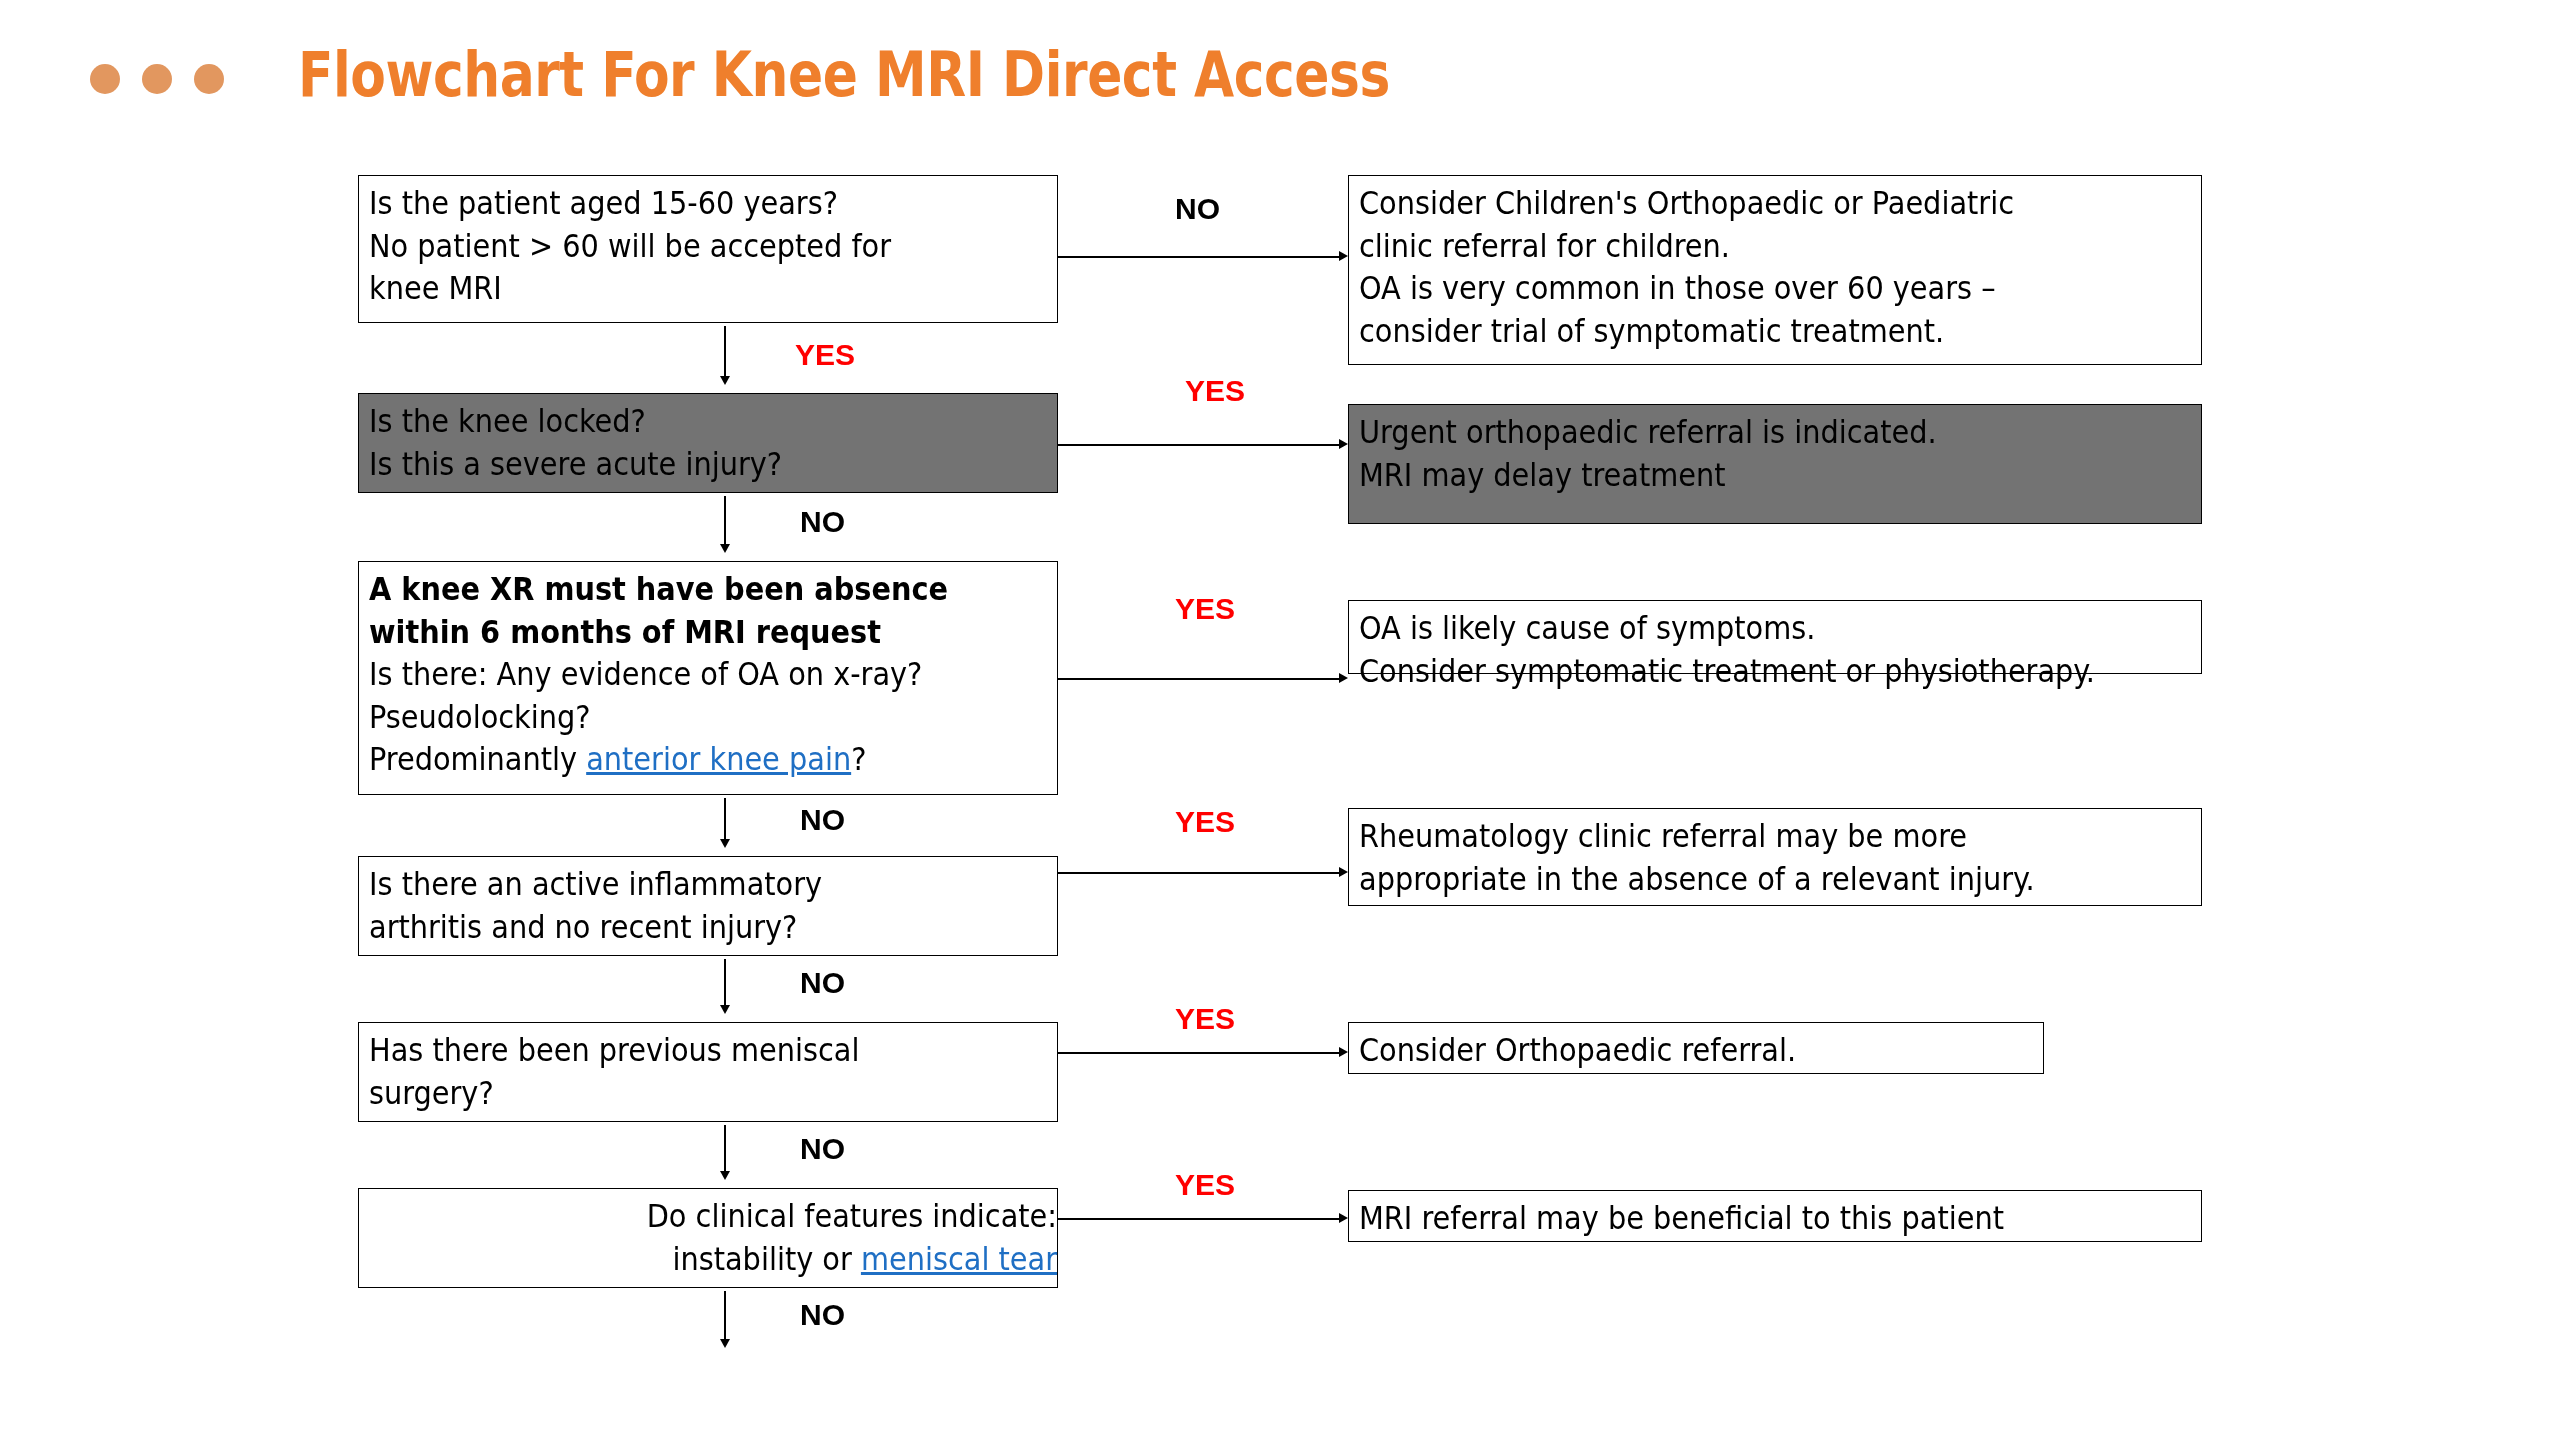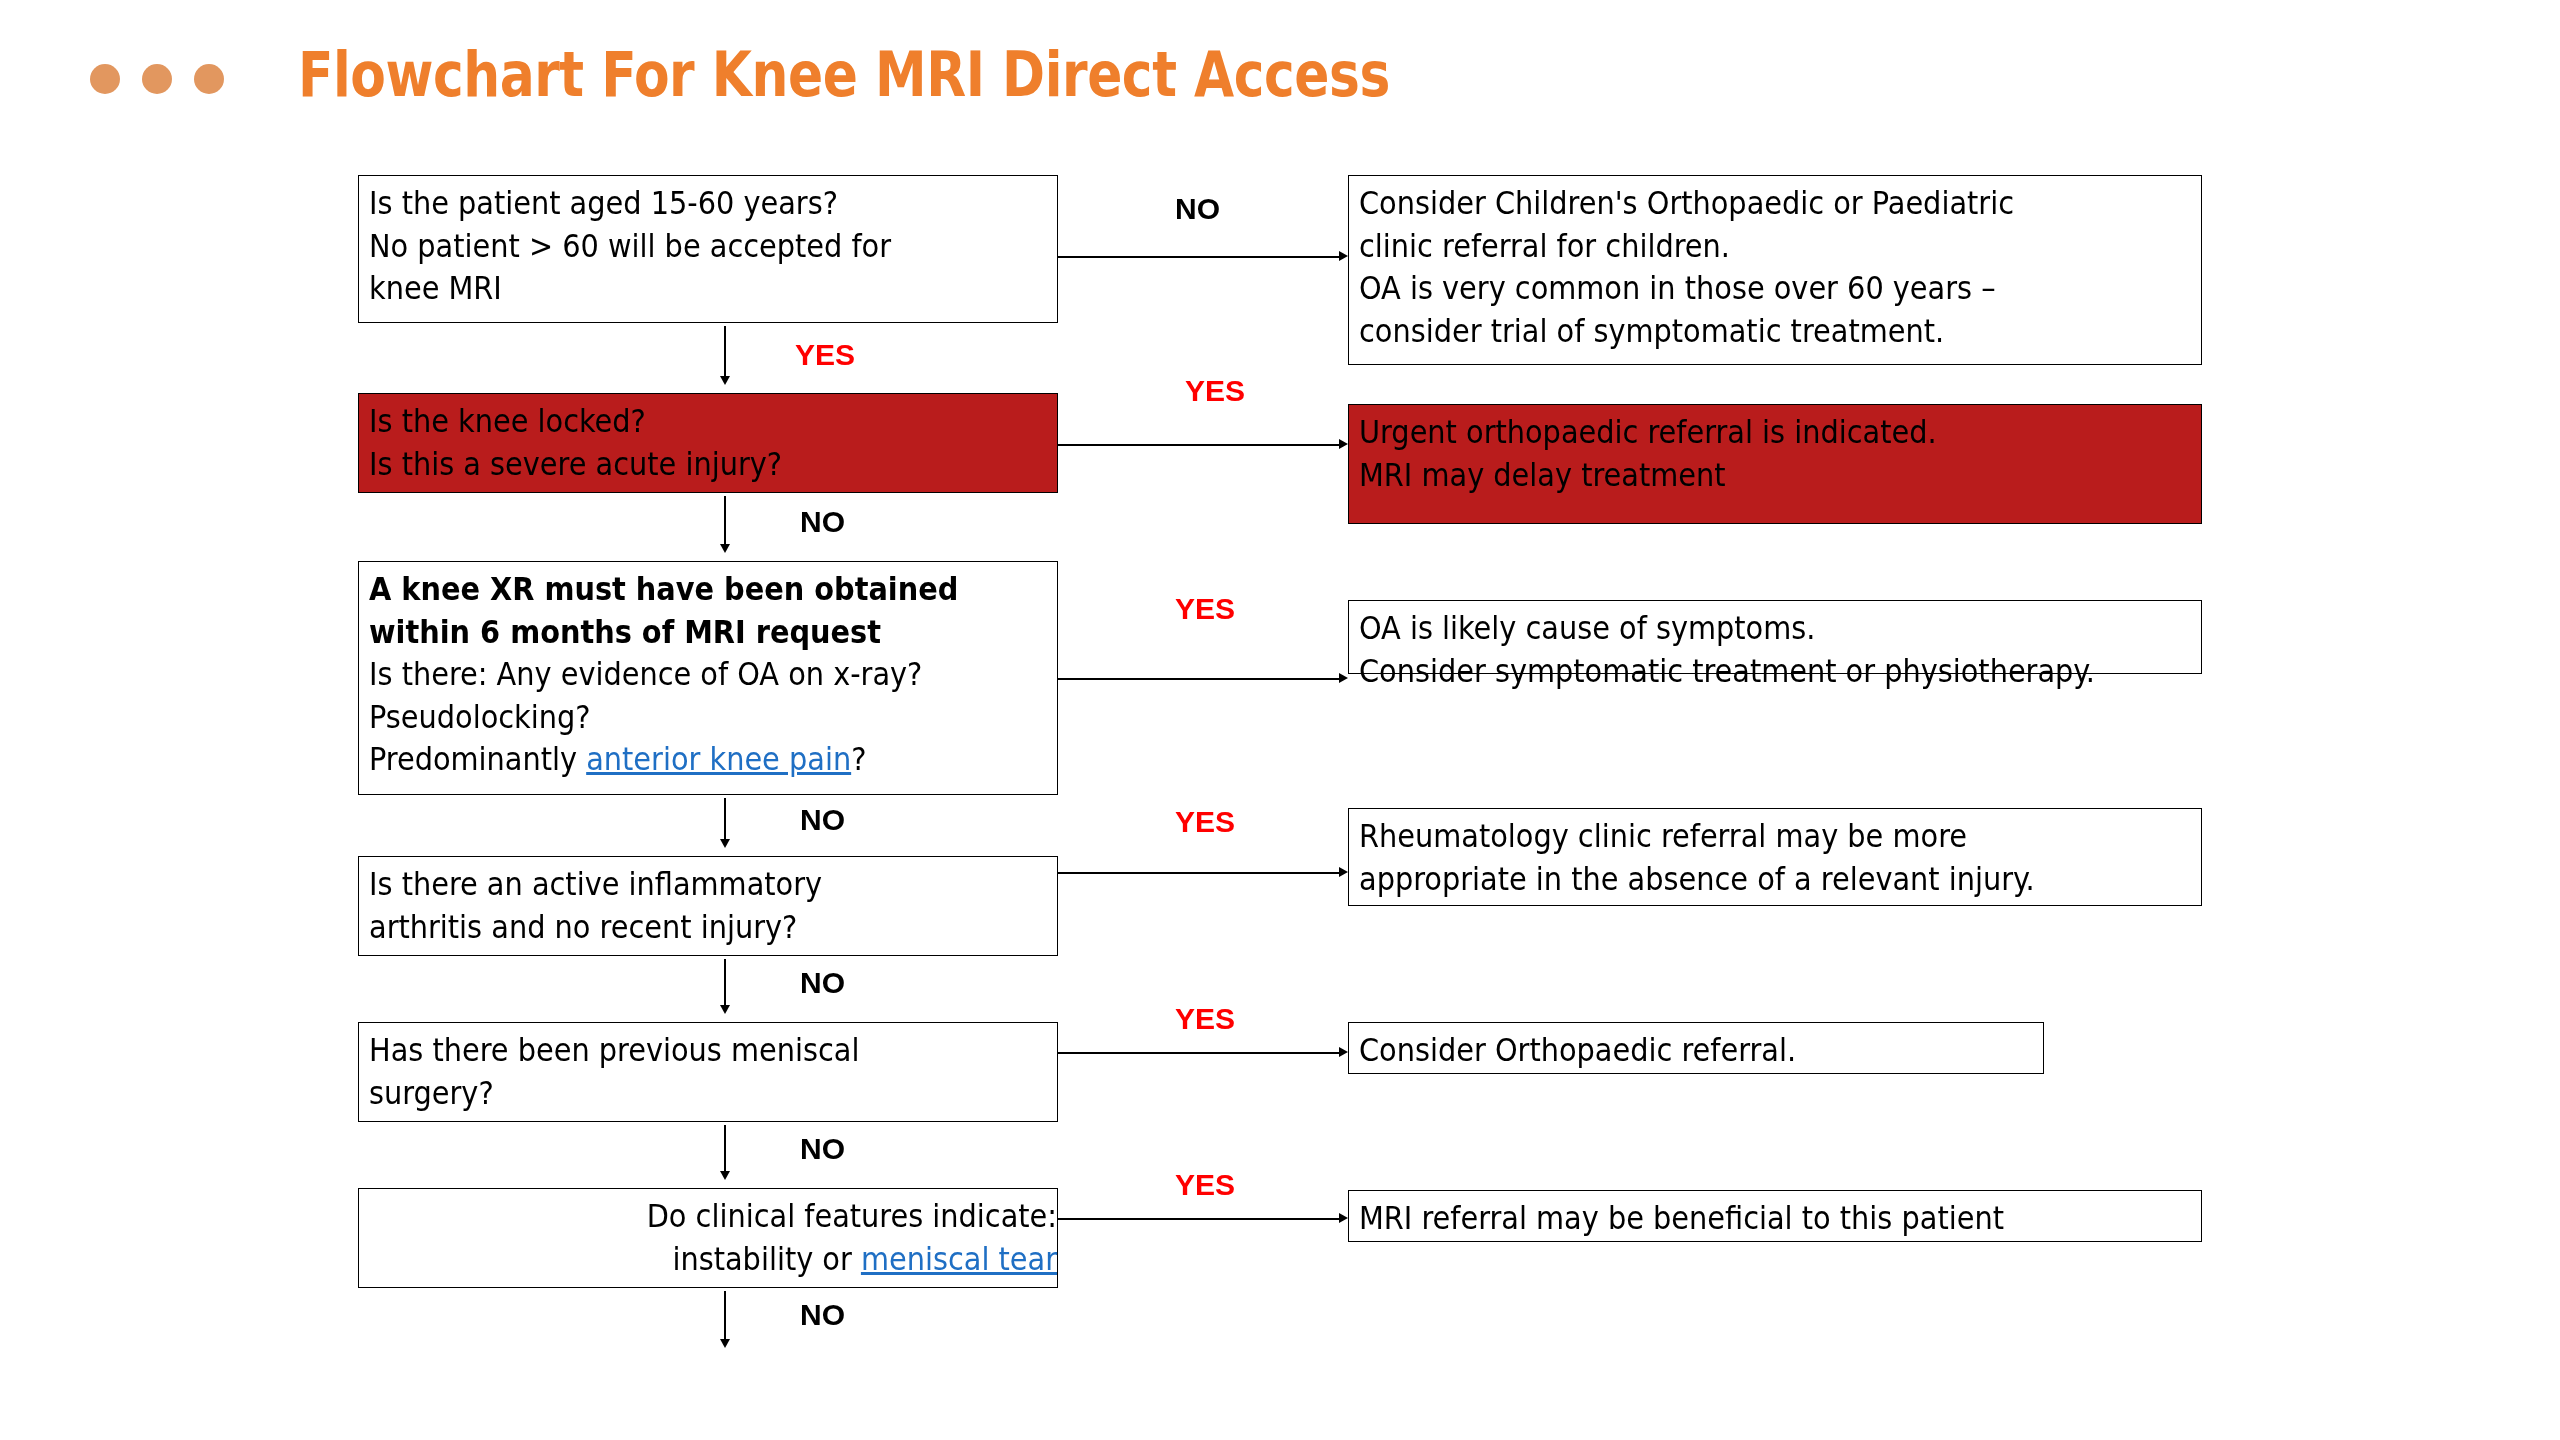--- a/index.html
+++ b/index.html
@@ -29,21 +29,21 @@
     box-sizing:border-box;
     border:1.6px solid #000;
     background:#ffffff;
     color:#000;
     font-size:32px;
     line-height:1.33;
     padding:6px 0 6px 10px;
     font-family:"DejaVu Sans Condensed","Liberation Sans",sans-serif;
     transform-origin:left top;
   }
-  .box.blue{background:#b91c1c;}
+  .box.blue{background:#737373;}
   .box .ln{display:block;white-space:nowrap;}
   .box .ln.b{font-weight:bold;}
   .lnk{color:#1f6fc4;}
 
   
   .vline{position:absolute;width:1.6px;background:#000;}
   .hline{position:absolute;height:1.6px;background:#000;}
   .arrow-d{position:absolute;width:0;height:0;
     border-left:5px solid transparent;border-right:5px solid transparent;
     border-top:9px solid #000;}
@@ -74,21 +74,21 @@
     <span class="ln">No patient &gt; 60 will be accepted for</span>
     <span class="ln">knee MRI</span>
   </div>
 
   <div class="box blue" style="left:358px;top:393px;width:700px;height:100px;">
     <span class="ln">Is the knee locked?</span>
     <span class="ln">Is this a severe acute injury?</span>
   </div>
 
   <div class="box" style="left:358px;top:561px;width:700px;height:234px;">
-    <span class="ln b">A knee XR must have been obtained</span>
+    <span class="ln b">A knee XR must have been absence</span>
     <span class="ln b">within 6 months of MRI request</span>
     <span class="ln">Is there: Any evidence of OA on x-ray?</span>
     <span class="ln">Pseudolocking?</span>
     <span class="ln"><span>Predominantly </span><a class="lnk" href="#">anterior knee pain</a><span>?</span></span>
   </div>
 
   <div class="box" style="left:358px;top:856px;width:700px;height:100px;">
     <span class="ln">Is there an active inflammatory</span>
     <span class="ln">arthritis and no recent injury?</span>
   </div>

